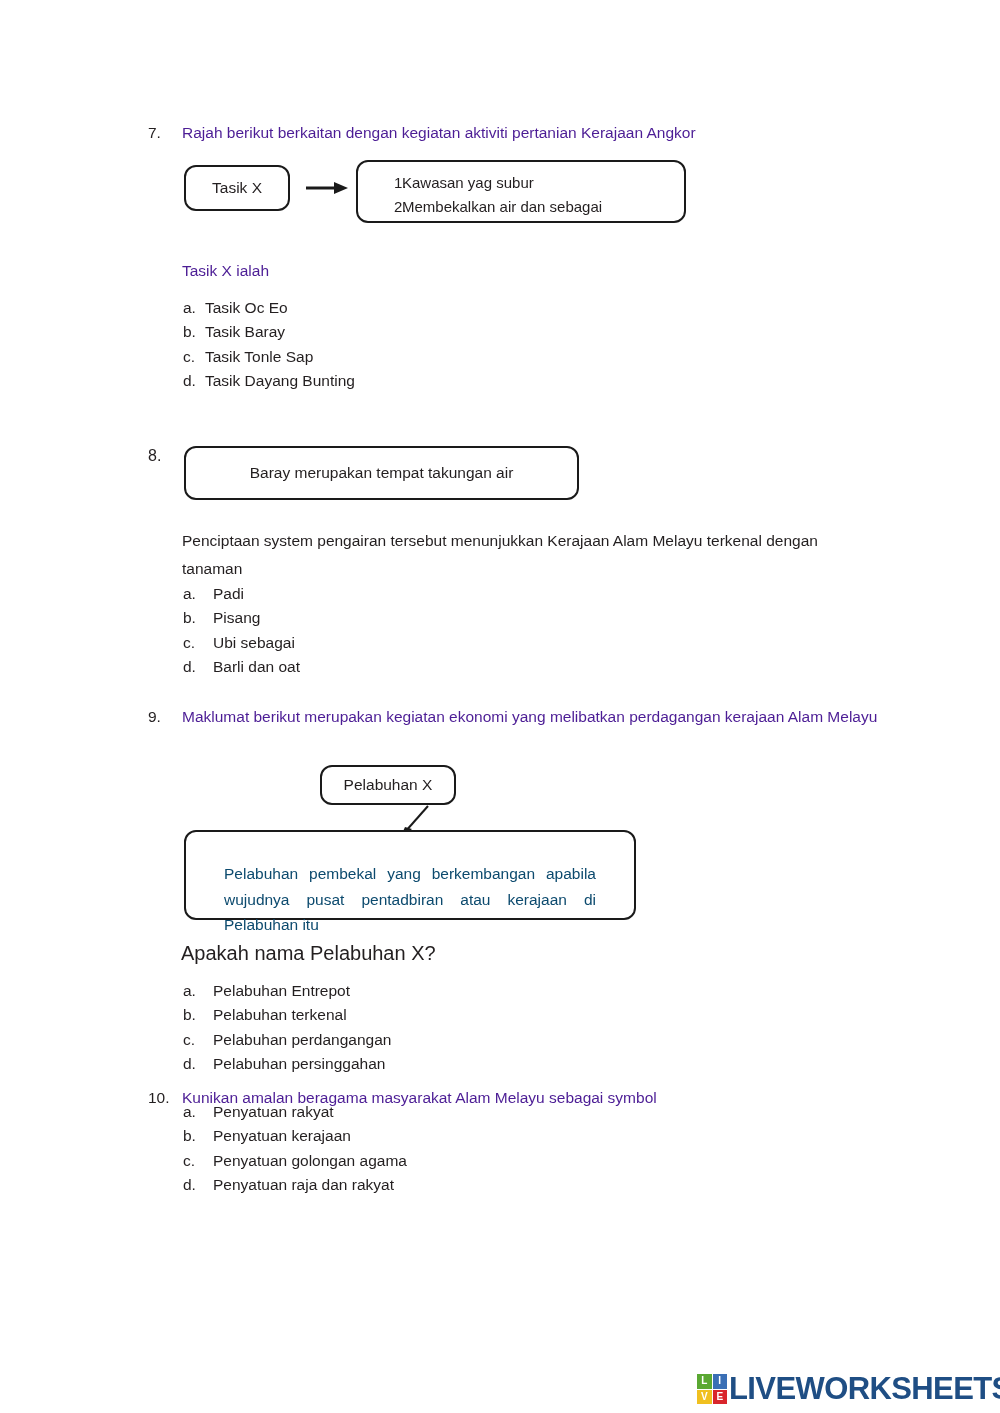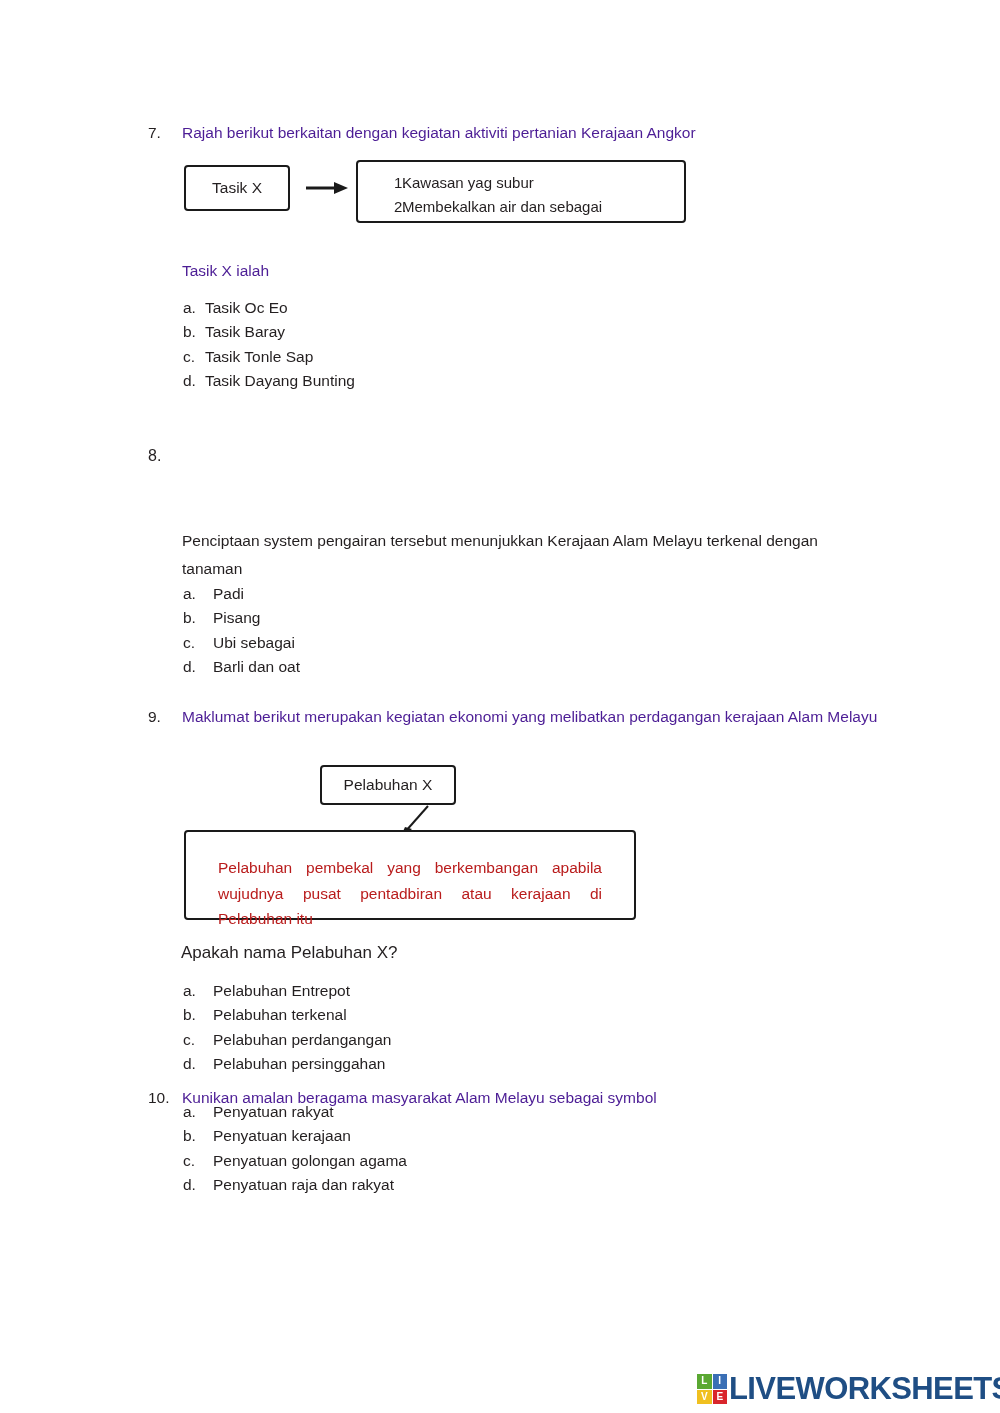--- a/index.html
+++ b/index.html
@@ -43,21 +43,21 @@
   .q-text {
     flex: 1 1 auto;
     font-size: 15.5px;
     line-height: 25px;
     color: #4c1d95;
   }
 
   
   .rbox {
     border: 2.2px solid #1a1a1a;
-    border-radius: 4px;
+    border-radius: 12px;
     box-sizing: border-box;
     background: #ffffff;
     display: flex;
     align-items: center;
   }
   .rbox-center {
     justify-content: center;
   }
   .rbox-label {
     font-size: 15.5px;
@@ -162,24 +162,24 @@
     left: 36px;
     top: 68px;
     width: 452px;
     height: 90px;
     display: block;
     padding: 13px 22px 13px 22px;
   }
   .just-text {
     font-size: 15.5px;
     line-height: 25.5px;
-    color: #b91c1c;
+    color: #0c4a6e;
     text-align: justify;
     text-align-last: left;
-    margin: 10px;
+    margin: 16px;
   }
 
   
   #lw-logo {
     position: absolute;
     left: 697px;
     top: 1371px;
     width: 300px;
     height: 36px;
     display: flex;
@@ -270,20 +270,23 @@
       <span>Tasik Tonle Sap</span>
     </li>
     <li class="opt">
       <span class="letter">d.</span>
       <span>Tasik Dayang Bunting</span>
     </li>
   </ul>
 
   <div style="position:absolute; left:148px; top:447px; width:34px;">8.</div>
 
+  <div class="rbox rbox-center" style="position:absolute; left:184px; top:446px; width:395px; height:54px;">
+    <span class="rbox-label">Baray merupakan tempat takungan air</span>
+  </div>
 
   <div style="position:absolute; left:182px; top:519px; width:700px; font-size:15.5px; line-height:28px;margin-top:8px;">Penciptaan system pengairan tersebut menunjukkan Kerajaan Alam Melayu terkenal dengan tanaman</div>
 
   <ul class="opts opt-wide" style="position:absolute; left:183px; top:582px; width:600px;">
     <li class="opt opt-wide">
       <span class="letter">a.</span>
       <span>Padi</span>
     </li>
     <li class="opt opt-wide">
       <span class="letter">b.</span>
@@ -316,21 +319,21 @@
         <line x1="108" y1="4" x2="85" y2="30" stroke="#1a1a1a" stroke-width="2"></line>
         <polygon points="79,38 92,27 85,25" fill="#1a1a1a"></polygon>
       </svg>
     </div>
 
     <div class="rbox" id="q9-box-desc">
       <p class="just-text">Pelabuhan pembekal yang berkembangan apabila wujudnya pusat pentadbiran atau kerajaan di Pelabuhan itu</p>
     </div>
   </div>
 
-  <div style="position:absolute; left:181px; top:941px; width:700px; font-size:17px; line-height:24px;">Apakah nama Pelabuhan X?</div>
+  <div style="position:absolute; left:181px; top:941px; width:700px; font-size:20px; line-height:24px;">Apakah nama Pelabuhan X?</div>
 
   <ul class="opts" style="position:absolute; left:183px; top:979px; width:600px;">
     <li class="opt opt-wide">
       <span class="letter">a.</span>
       <span>Pelabuhan Entrepot</span>
     </li>
     <li class="opt opt-wide">
       <span class="letter">b.</span>
       <span>Pelabuhan terkenal</span>
     </li>

